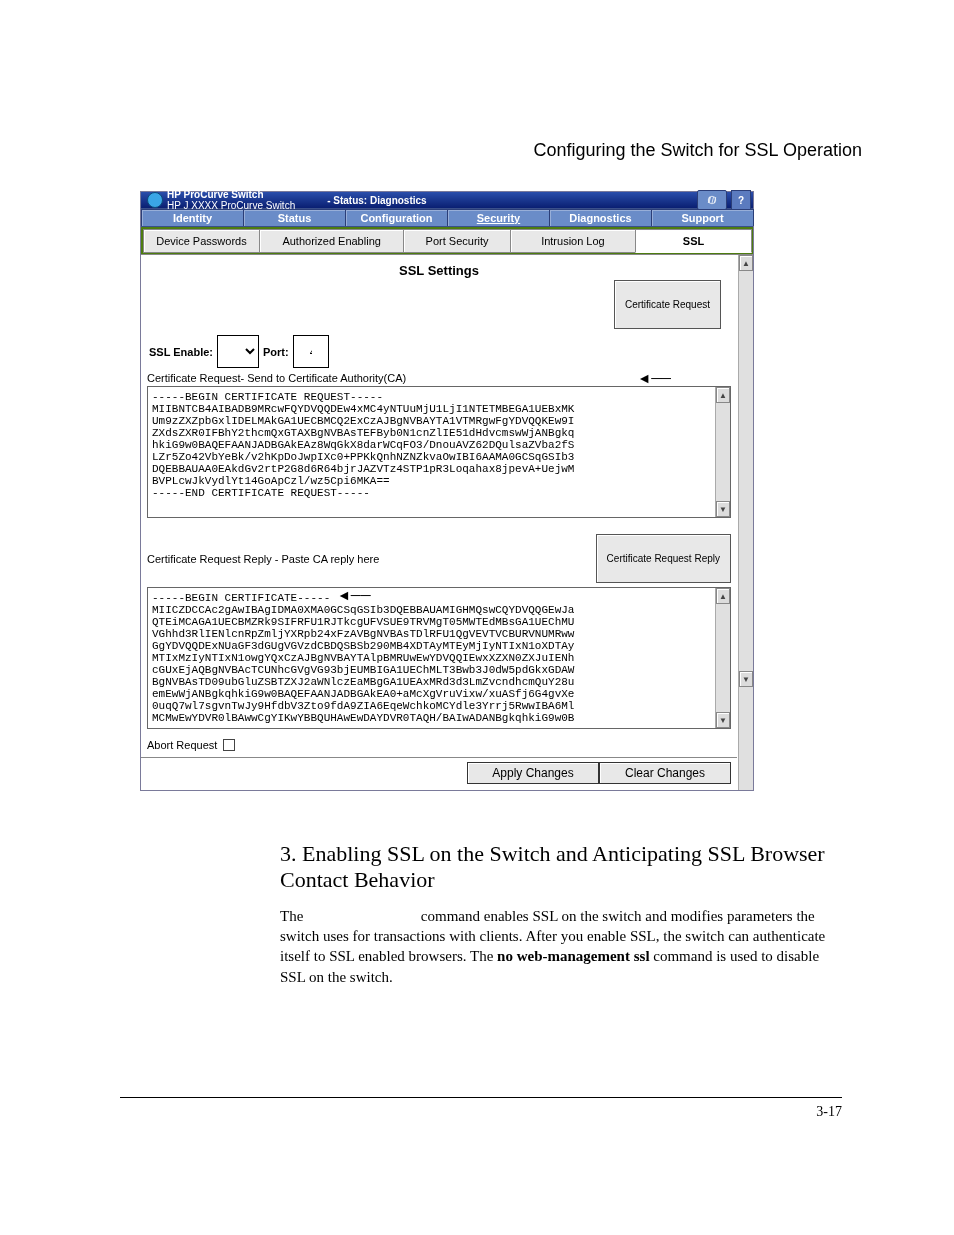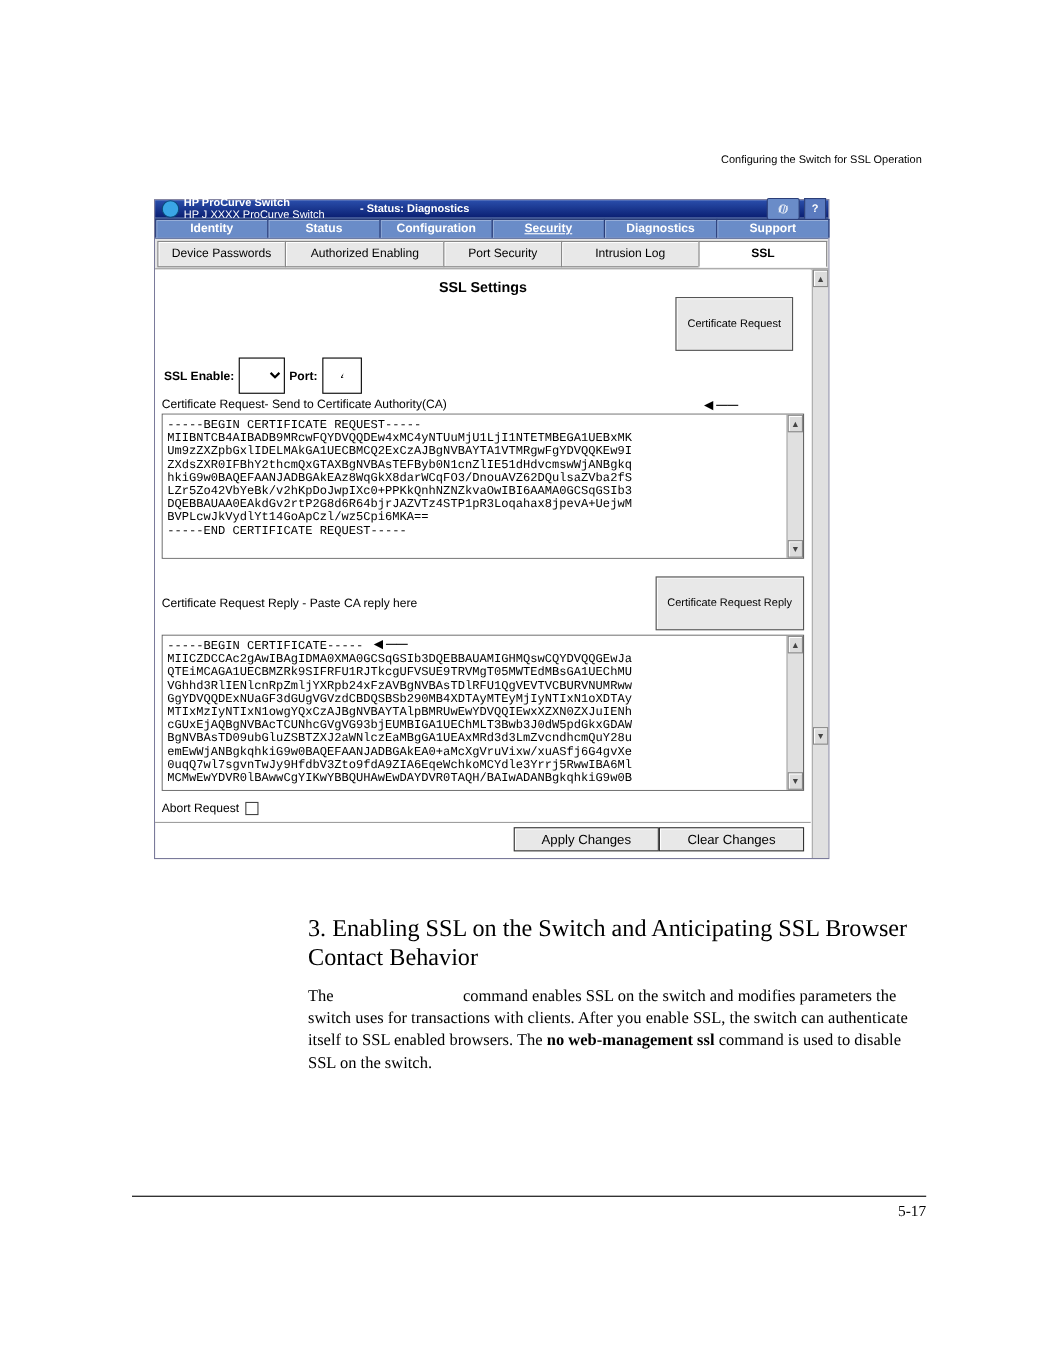--- a/index.html
+++ b/index.html
@@ -10,22 +10,22 @@
     color: #000;
     width: 954px;
   }
   .page {
     box-sizing: border-box;
     padding: 40px 80px 40px 120px;
   }
   .header-line {
     text-align: right;
     font-family: Arial, Helvetica, sans-serif;
-    font-size: 10px;
-    margin: 100px 36px 20px 0;
+    font-size: 18px;
+    margin: 100px 12px 20px 0;
   }
   .screenshot-outer {
     margin: 30px 0 50px 20px;
     border: 1px solid #7a7a9a;
     width: 612px;
     background: #fff;
     font-family: Tahoma, Arial, sans-serif;
     font-size: 11px;
     color: #000;
   }
@@ -71,21 +71,21 @@
     font-size: 11px;
     padding: 2px 0;
     text-align: center;
     margin-right: -1px;
     flex: 1;
     box-shadow: inset 1px 1px 0 rgba(255,255,255,.3);
     font-weight: bold;
   }
   .tabrow1 .tab.sec { text-decoration: underline; }
   .tabrow2 {
-    background: #e5e5e5;
+    background: #4d7c0f;
     border-bottom: 1px solid #888;
     padding: 2px 2px 1px 2px;
     gap: 0;
   }
   .tabrow2 .tab {
     background: #e8e8e8;
     color: #000;
     border: 1px solid #888;
     font-weight: normal;
     height: 18px;
@@ -371,14 +371,14 @@
   <div class="heading">3.  Enabling SSL on the Switch and Anticipating SSL Browser Contact Behavior</div>
 
   <p class="body-text">
     <span>The </span>
     <span style="display:inline-block;width:110px;"></span>
     <span> command enables SSL on the switch and modifies parameters the switch uses for transactions with clients. After you enable SSL, the switch can authenticate itself to SSL enabled browsers. The </span>
     <b>no web-management ssl</b>
     <span> command is used to disable SSL on the switch.</span>
   </p>
 
-  <div class="page-num">5-17</div>
+  <div class="page-num">3-17</div>
 </div>
 
 </body></html>

